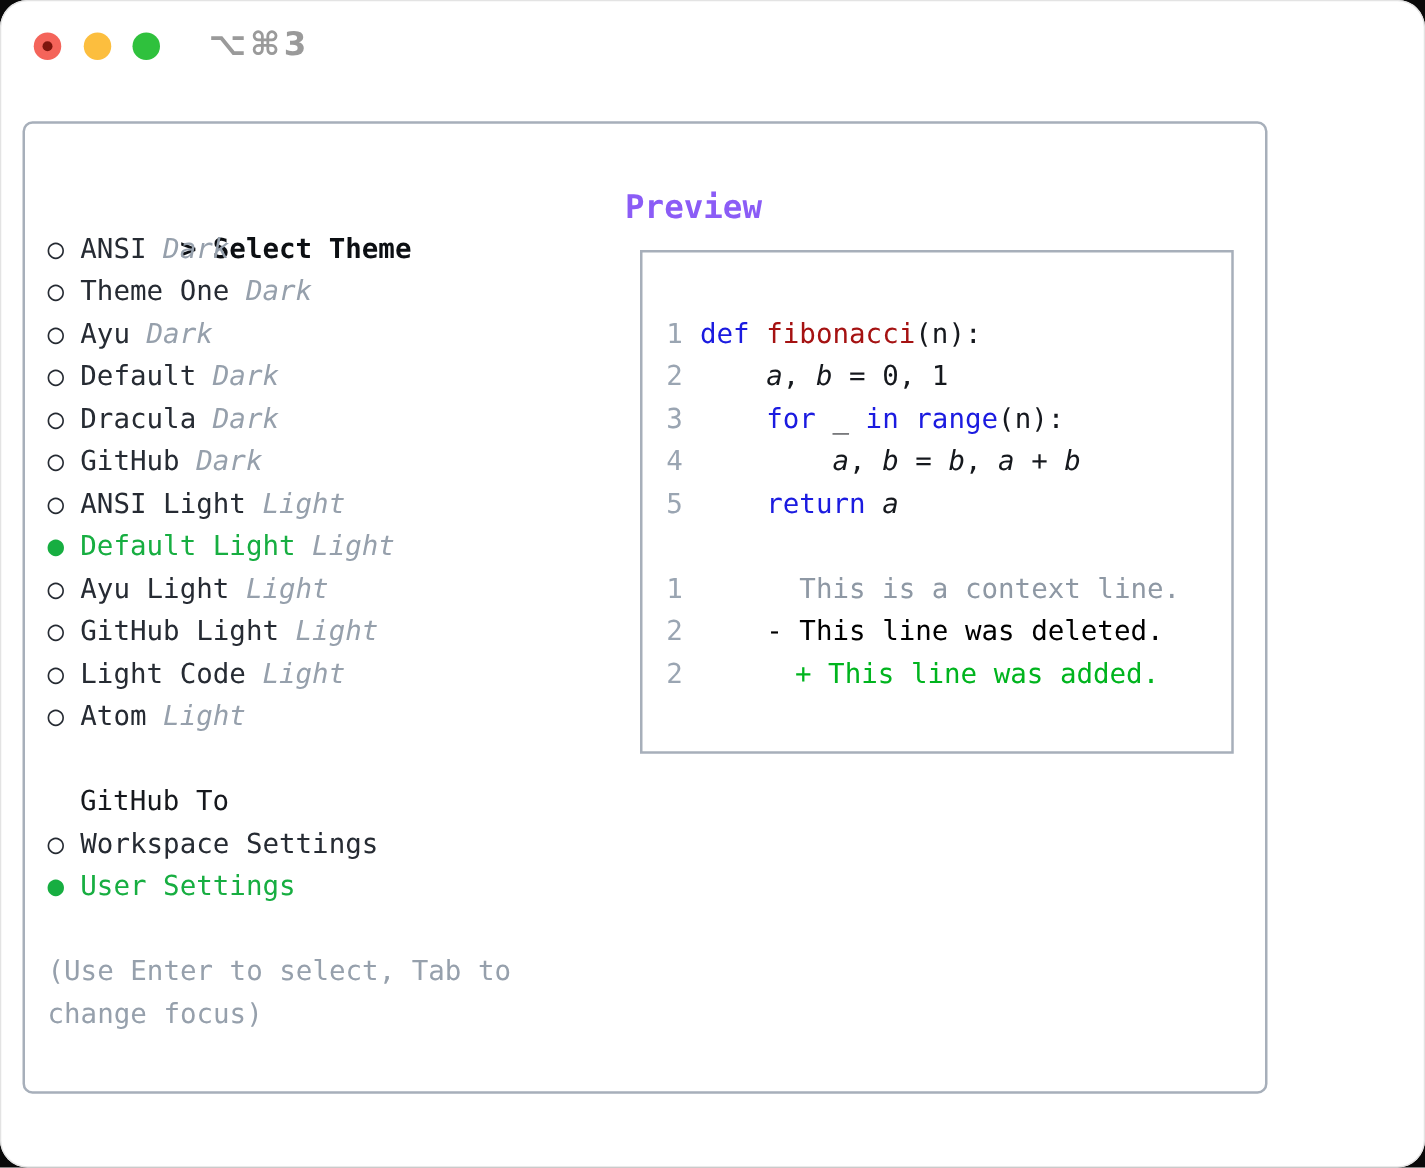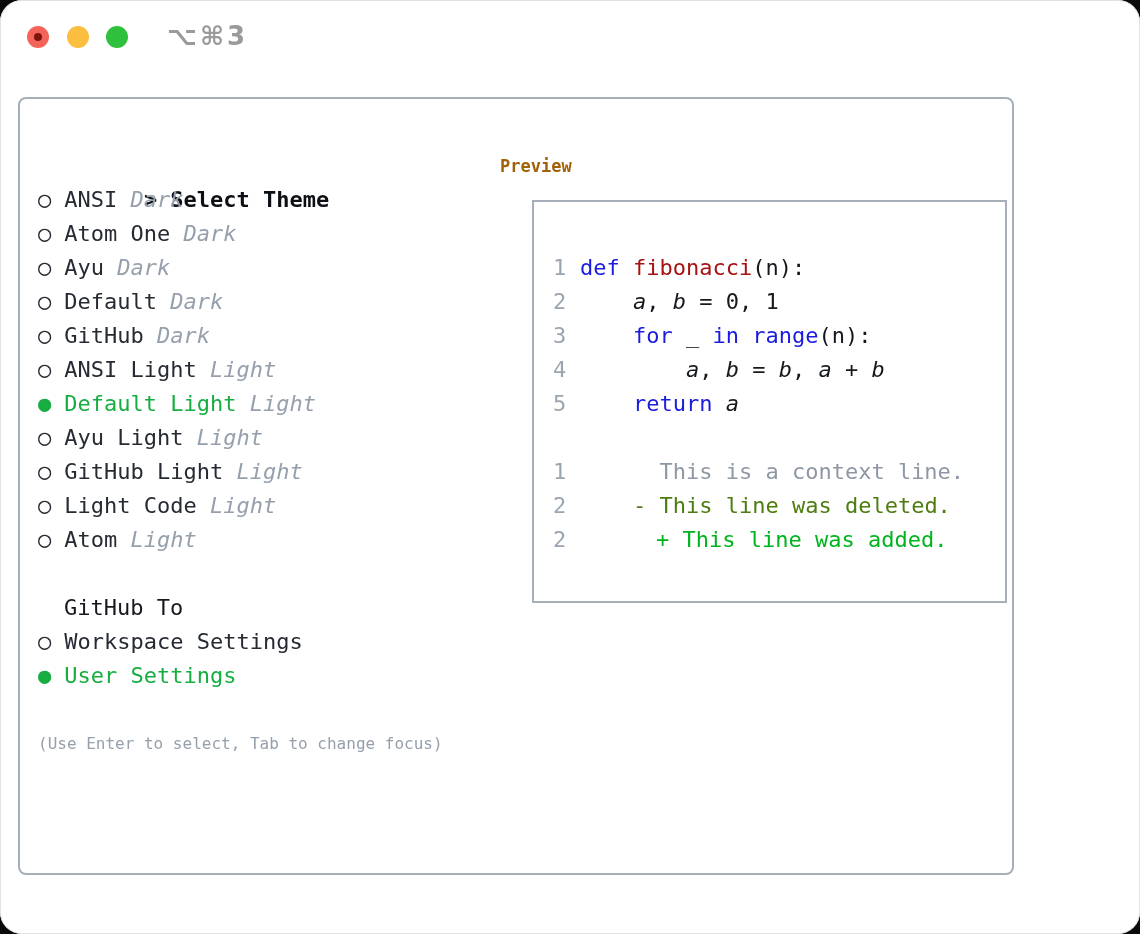--- a/index.html
+++ b/index.html
@@ -43,40 +43,40 @@
   .header-text{font-weight:bold;color:#0c0f13;}
   .item-name{color:#262b33;}
   .variant{color:#96a0ac;font-style:italic;}
   .theme-option.selected .item-name,
   .theme-option.selected .bullet{color:#17ae41;}
   .apply-header{padding-left:26px;color:#16181d;}
   .apply-option.selected .bullet,
   .apply-option.selected .opt-label{color:#17ae41;}
   .hint{
     width:424px;color:#96a0ac;white-space:normal;
-    font-size:16px;line-height:34px;word-break:normal;
+    font-size:22px;line-height:34px;word-break:normal;
   }
   
   .preview-header{
-    position:absolute;left:480px;top:50px;font-size:17px;line-height:34px;
-    font-weight:bold;color:#a16207;
+    position:absolute;left:480px;top:50px;font-size:26px;line-height:34px;
+    font-weight:bold;color:#8b5cf6;
   }
   .preview-box{
-    position:absolute;left:512px;top:101px;width:475px;height:403px;
+    position:absolute;left:492px;top:101px;width:475px;height:403px;
     border:2px solid #a7afba;background:#fff;box-sizing:border-box;
     padding:49px 0 0 19px;overflow:hidden;
   }
   .pline{height:34px;line-height:34px;font-size:22px;white-space:pre;}
   .ln{display:inline-block;min-width:14px;margin-right:13px;color:#9aa5b2;text-align:left;}
   .kw{color:#1b1be0;}
   .fn{color:#a51212;}
   .plain{color:#15181d;}
   .var{color:#15181d;font-style:italic;}
   .ctx{color:#8e98a4;}
-  .del{color:#4d7c0f;}
+  .del{color:#000000;}
   .add{color:#00b41e;margin-left:23px;}
 </style>
 </head>
 <body>
 
 <div class="window">
 
   <div class="titlebar">
     <div class="light red">
       <div class="dot"></div>
@@ -88,23 +88,24 @@
 
   <div class="panel">
 
     <div class="left-col">
       <div class="row">
         <span class="cursor">&gt;</span><span class="header-text">Select Theme</span>
       </div>
 
       <div id="theme-items">
           <div class="row theme-option"><span class="bullet">○</span><span class="item-name">ANSI</span> <span class="variant">Dark</span></div>
-          <div class="row theme-option"><span class="bullet">○</span><span class="item-name">Atom One</span> <span class="variant">Dark</span></div>
+          <div class="row theme-option"><span class="bullet">○</span><span class="item-name">Theme One</span> <span class="variant">Dark</span></div>
           <div class="row theme-option"><span class="bullet">○</span><span class="item-name">Ayu</span> <span class="variant">Dark</span></div>
           <div class="row theme-option"><span class="bullet">○</span><span class="item-name">Default</span> <span class="variant">Dark</span></div>
+          <div class="row theme-option"><span class="bullet">○</span><span class="item-name">Dracula</span> <span class="variant">Dark</span></div>
           <div class="row theme-option"><span class="bullet">○</span><span class="item-name">GitHub</span> <span class="variant">Dark</span></div>
           <div class="row theme-option"><span class="bullet">○</span><span class="item-name">ANSI Light</span> <span class="variant">Light</span></div>
           <div class="row theme-option selected"><span class="bullet">●</span><span class="item-name">Default Light</span> <span class="variant">Light</span></div>
           <div class="row theme-option"><span class="bullet">○</span><span class="item-name">Ayu Light</span> <span class="variant">Light</span></div>
           <div class="row theme-option"><span class="bullet">○</span><span class="item-name">GitHub Light</span> <span class="variant">Light</span></div>
           <div class="row theme-option"><span class="bullet">○</span><span class="item-name">Light Code</span> <span class="variant">Light</span></div>
           <div class="row theme-option"><span class="bullet">○</span><span class="item-name">Atom</span> <span class="variant">Light</span></div>
         </div>
 
       <div class="row blank"></div>

